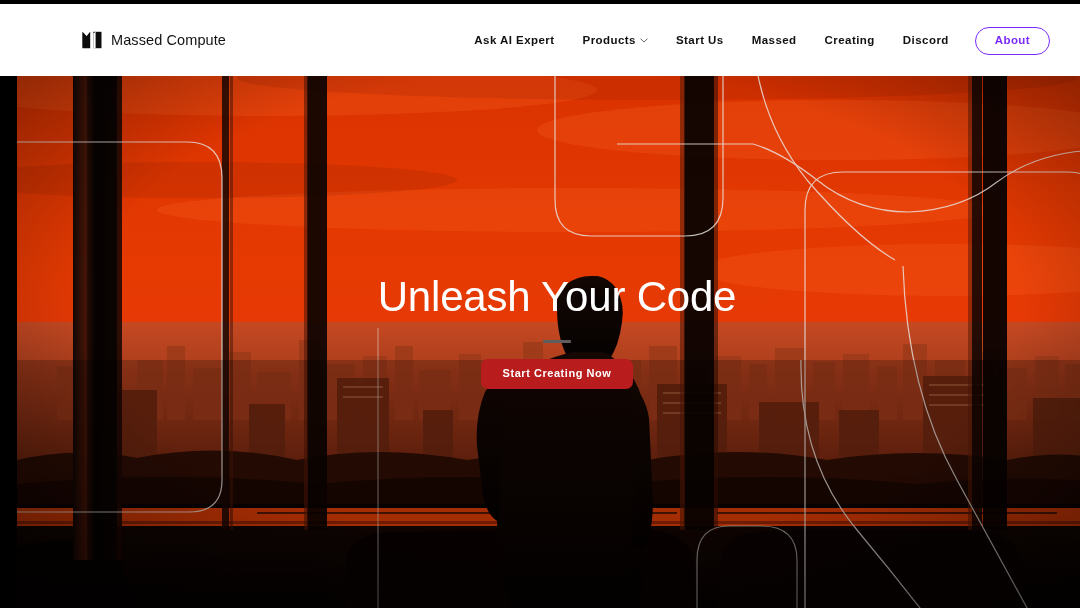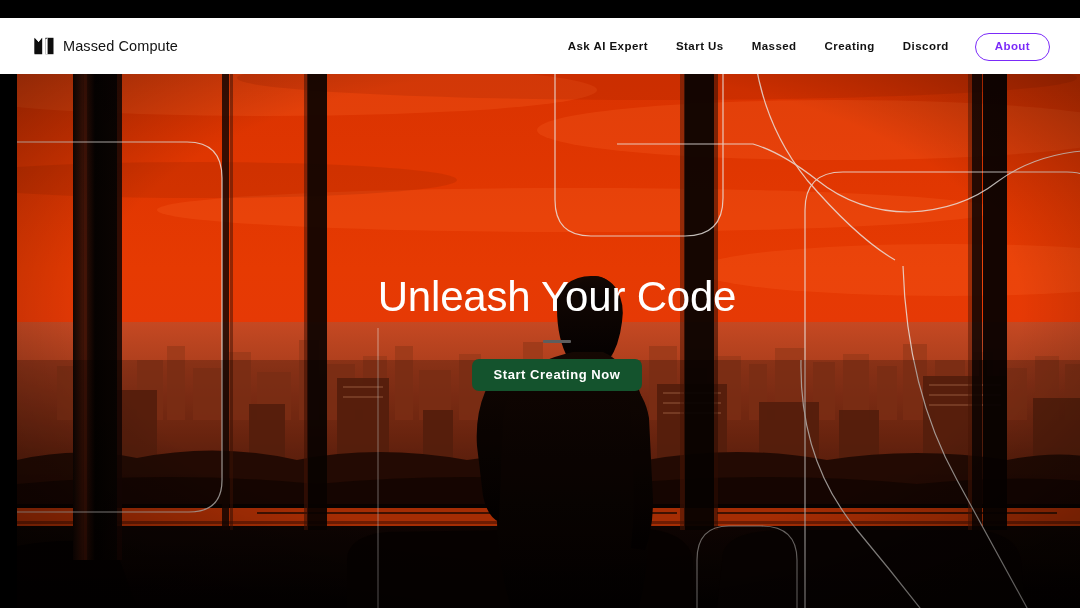--- a/index.html
+++ b/index.html
@@ -5,25 +5,26 @@
   * { margin:0; padding:0; box-sizing:border-box; }
   html, body {
     width:1080px; height:608px;
     overflow:hidden;
     font-family:"Liberation Sans", sans-serif;
     background:#000;
   }
 
   
   #site-header{
-    position:absolute; top:18px; left:0;
-    width:1080px; height:56px;
+    position:absolute; top:4px; left:0;
+    width:1080px; height:72px;
     background:#ffffff;
     display:flex; align-items:center;
     z-index:40;
+    padding-left:48px;
   }
   #brand{
     display:flex; align-items:center; gap:9px;
     margin-left:34px;
     cursor:pointer;
   }
   #brand-mark{ width:20px; height:18px; display:block; }
   #brand-name{
     font-size:14.5px; font-weight:400; color:#121212;
     letter-spacing:.1px; white-space:nowrap;
@@ -75,25 +76,25 @@
     letter-spacing:-0.2px; line-height:1.05;
     text-align:center;
     font-family:"Liberation Sans", sans-serif;
   }
   #hero-divider{
     width:28px; height:3px; background:#5e5e5e;
     margin-top:21px; border-radius:1px;
   }
   #cta-button{
     margin-top:16px;
-    background:#14532d;
+    background:#b91c1c;
     color:#ffffff;
     border:none;
     border-radius:7px;
-    font-size:13px; font-weight:700; letter-spacing:.55px;
+    font-size:11px; font-weight:700; letter-spacing:.55px;
     padding:9px 22px 10px;
     cursor:pointer;
     font-family:"Liberation Sans", sans-serif;
     line-height:1;
   }
 </style>
 </head>
 <body>
 
 <header id="site-header">
@@ -108,20 +109,26 @@
     </svg>
     <span id="brand-name">Massed Compute</span>
   </div>
 
   <nav id="main-nav">
 
     <div class="nav-item">
       <span>Ask AI Expert</span>
     </div>
 
+    <div class="nav-item">
+      <span>Products</span>
+      <svg class="chev" viewBox="0 0 10 6">
+        <path d="M1 1 L5 5 L9 1" fill="none" stroke="#111" stroke-width="1.1" stroke-linecap="round"></path>
+      </svg>
+    </div>
 
 
     <div class="nav-item">
       <span>Start Us</span>
     </div>
     <div class="nav-item">
       <span>Massed</span>
     </div>
     <div class="nav-item">
       <span>Creating</span>

